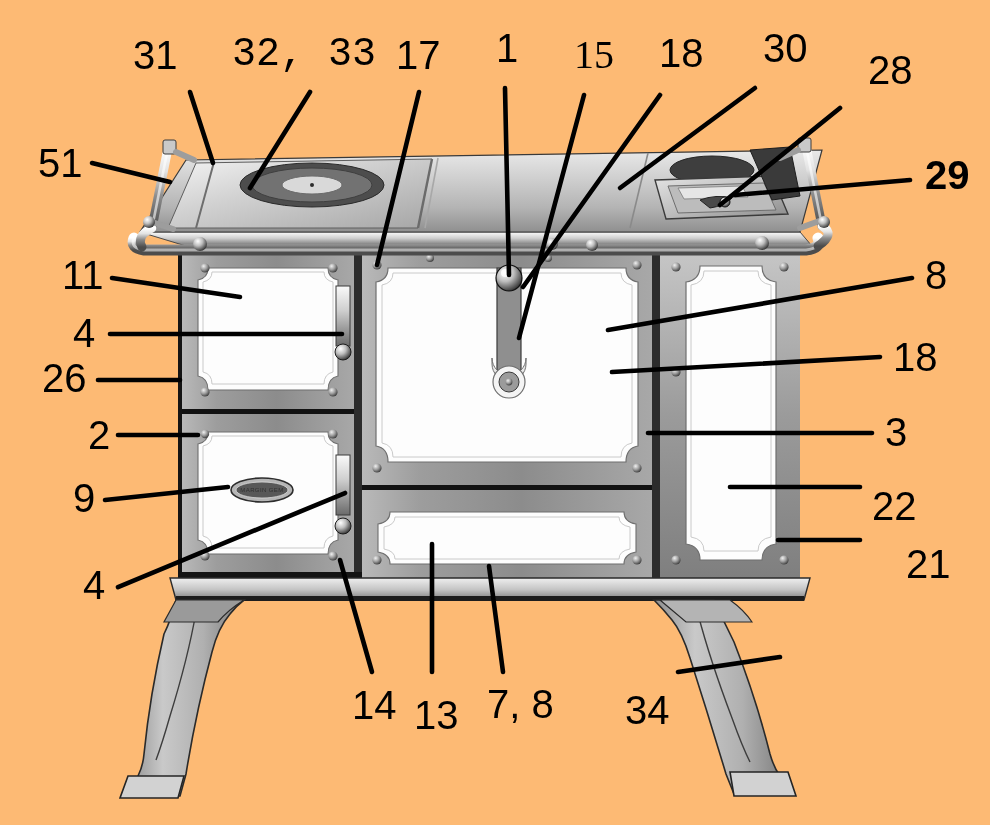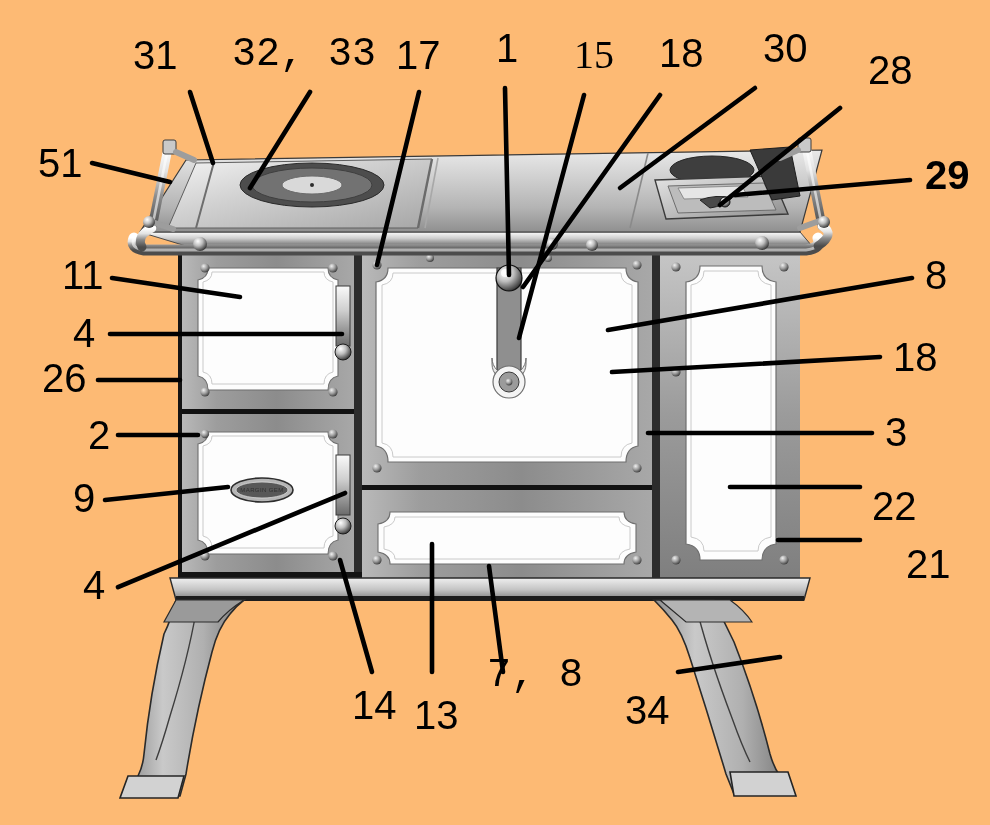--- a/index.html
+++ b/index.html
@@ -329,19 +329,19 @@
       <span class="callout-label" style="left: 893px; top: 337px;">18</span>
       <span class="callout-label" style="left: 42px; top: 358px;">26</span>
       <span class="callout-label" style="left: 88px; top: 415px;">2</span>
       <span class="callout-label" style="left: 885px; top: 412px;">3</span>
       <span class="callout-label" style="left: 73px; top: 478px;">9</span>
       <span class="callout-label" style="left: 872px; top: 486px;">22</span>
       <span class="callout-label" style="left: 872px; top: 544px; margin-left: 34px;">21</span>
       <span class="callout-label" style="left: 83px; top: 565px;">4</span>
       <span class="callout-label" style="left: 352px; top: 685px;">14</span>
       <span class="callout-label" style="left: 414px; top: 685px; margin-top: 10px;">13</span>
-      <span class="callout-label" style="left: 487px; top: 656px; font-family: Liberation Mono, monospace;">7, 8</span>
+      <span class="callout-label" style="left: 487px; top: 684px;">7, 8</span>
       <span class="callout-label" style="left: 625px; top: 690px;">34</span>
     </div>
 
   <span class="badge-text" style="left:262px; top:490px;">MARGIN GEM</span>
 
 </div>
 
 </body></html>

